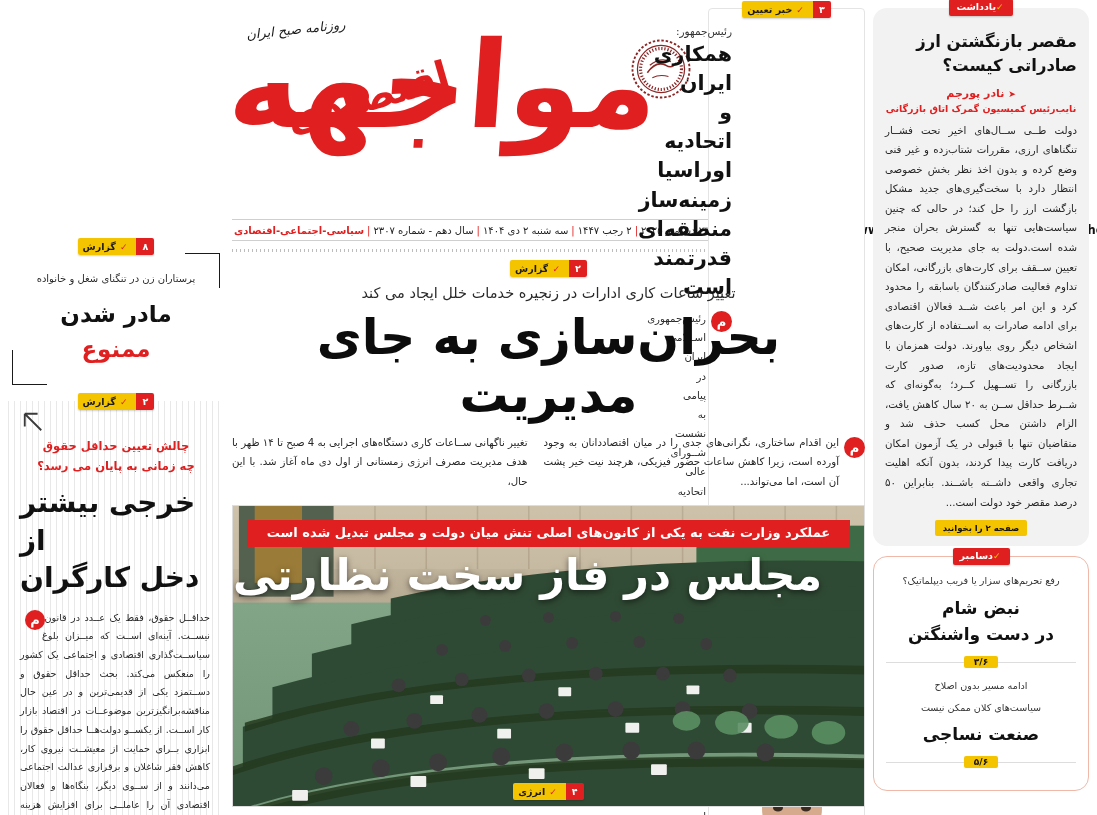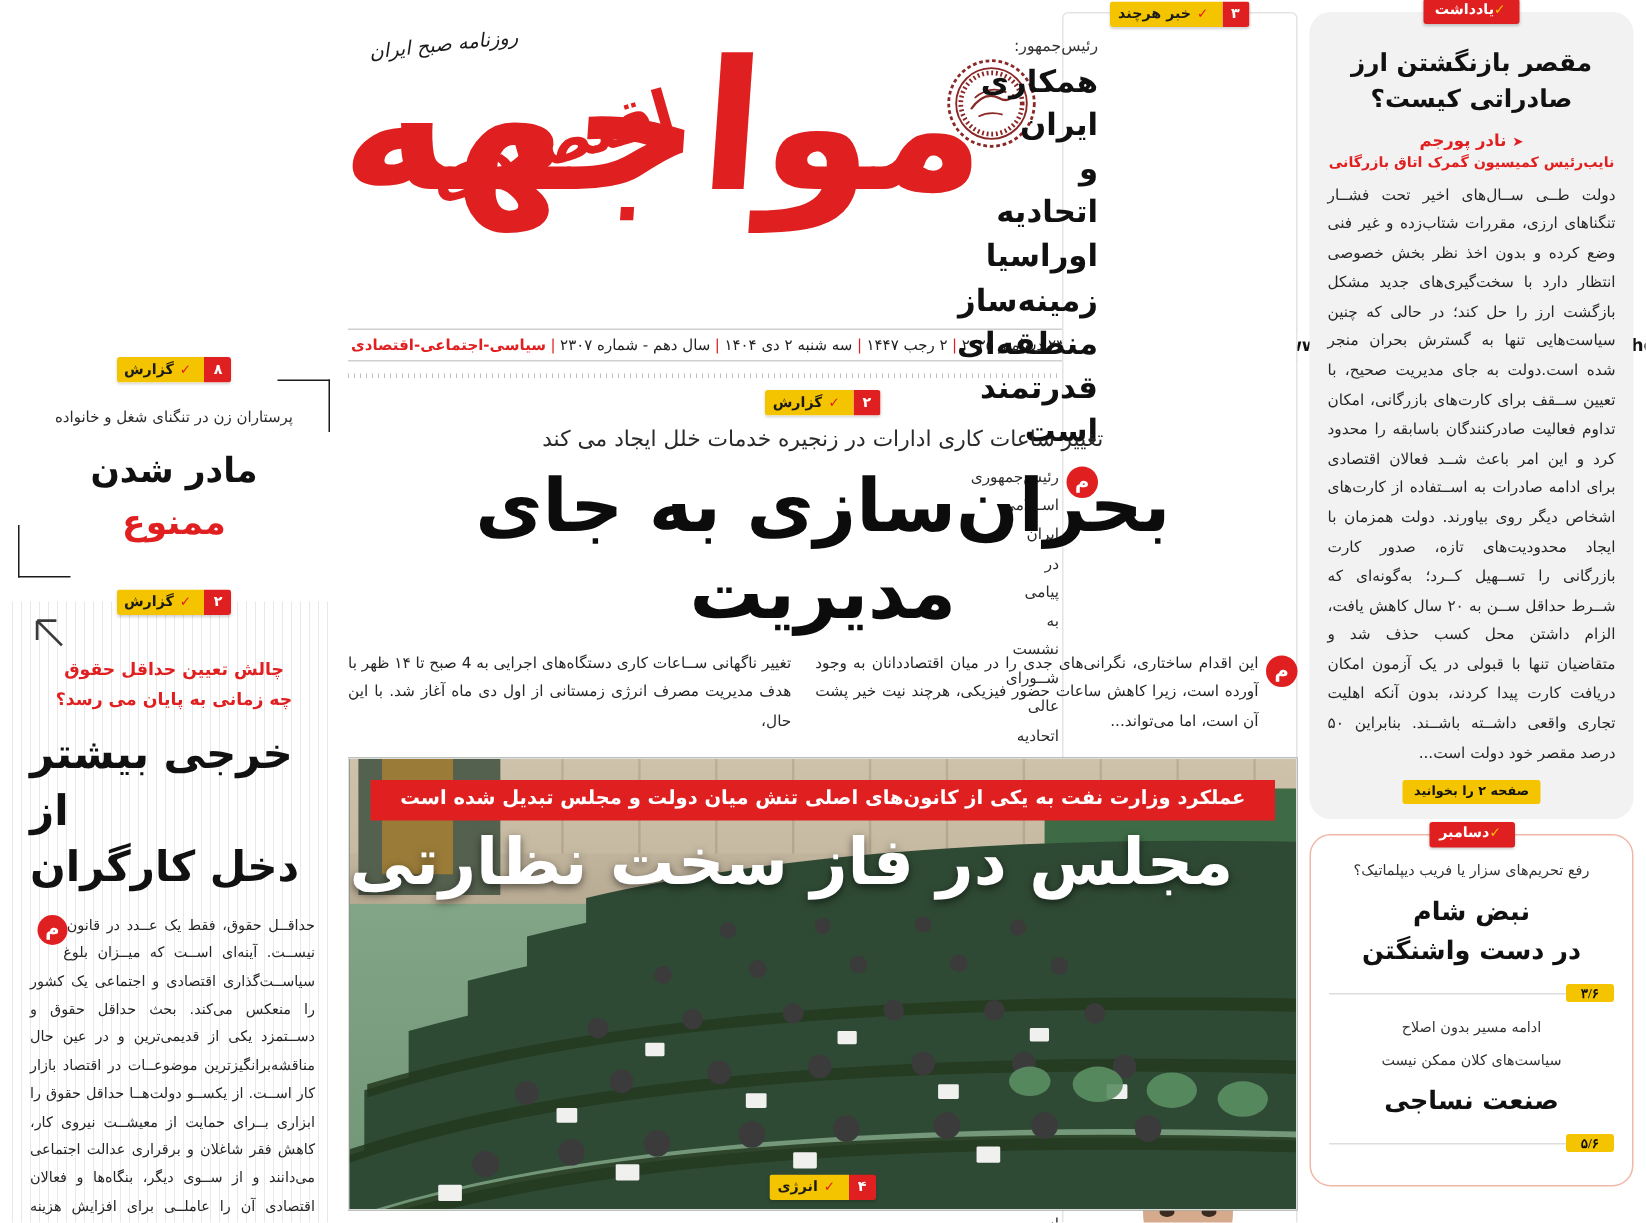--- a/index.html
+++ b/index.html
@@ -87,21 +87,20 @@
     font-size: 9.5px;
     font-weight: bold;
     padding: 2px 9px 3px 7px;
     border-radius: 2px;
     line-height: 12px;
     box-shadow: 0 1px 2px rgba(0,0,0,.2);
   }
   .note-badge .tick { color: #f5c400; font-size: 9px; }
 
   .note-title {
-    text-align: center;
     font-size: 16.5px;
     font-weight: bold;
     line-height: 1.45;
     color: #111;
     margin-top: 4px;
     margin-bottom: 8px;
   }
   .note-author {
     text-align: center;
     color: #e02020;
@@ -153,24 +152,23 @@
     line-height: 1.6;
     margin-bottom: 6px;
   }
   .vitrin-title {
     font-size: 17px;
     font-weight: bold;
     color: #111;
     line-height: 1.55;
   }
   .vitrin-sep {
-    display: flex; align-items: center;
+    display: flex; justify-content: center; align-items: center;
     margin: 9px 0 10px 0;
     position: relative;
-    font-family: Liberation Serif, serif;
   }
   .vitrin-sep::before {
     content: ""; position: absolute;
     left: 0; right: 0; top: 50%;
     height: 1px; background: #ddd;
   }
   .vitrin-page {
     position: relative;
     background: #f5c400;
     color: #111;
@@ -565,21 +563,21 @@
           <path d="M32 44 q16 -14 34 -6" stroke="#8a2727" stroke-width="2" fill="none"></path>
           <path d="M36 64 q12 -6 26 -2" stroke="#8a2727" stroke-width="1.8" fill="none"></path>
         </svg>
         <div class="mast-word">مواجهه</div>
         <div class="mast-sub">اقتصادی</div>
       </div>
 
       <article class="lead-top">
         <div class="lead-top-badge">
           <span class="badge">
-            <span class="b-label"><span class="b-tick">✓</span><span>خبر هرچند</span></span>
+            <span class="b-label"><span class="b-tick">✓</span><span>خبر تعیین</span></span>
             <span class="b-num">۳</span>
           </span>
         </div>
         <div class="lead-top-text">
           <div class="lead-kicker-sm">رئیس‌جمهور:</div>
           <h2 class="lead-top-title">همکاری ایران و اتحادیه اوراسیا زمینه‌ساز منطقه‌ای قدرتمند است</h2>
           <div class="lead-top-body">
             <span class="drop-logo">م</span>
             <span>رئیس‌جمهوری اســلامی ایران در پیامی به نشست شــورای عالی اتحادیه اقتصادی اوراسیا گفت: همکاری ایران و کشــورهای عضو این اتحادیه، راهبردی بلندمدت برای ایجاد منطقه‌ای قدرتمند از طریق تقویت حاکمیت‌های ملی است...</span>
           </div>

